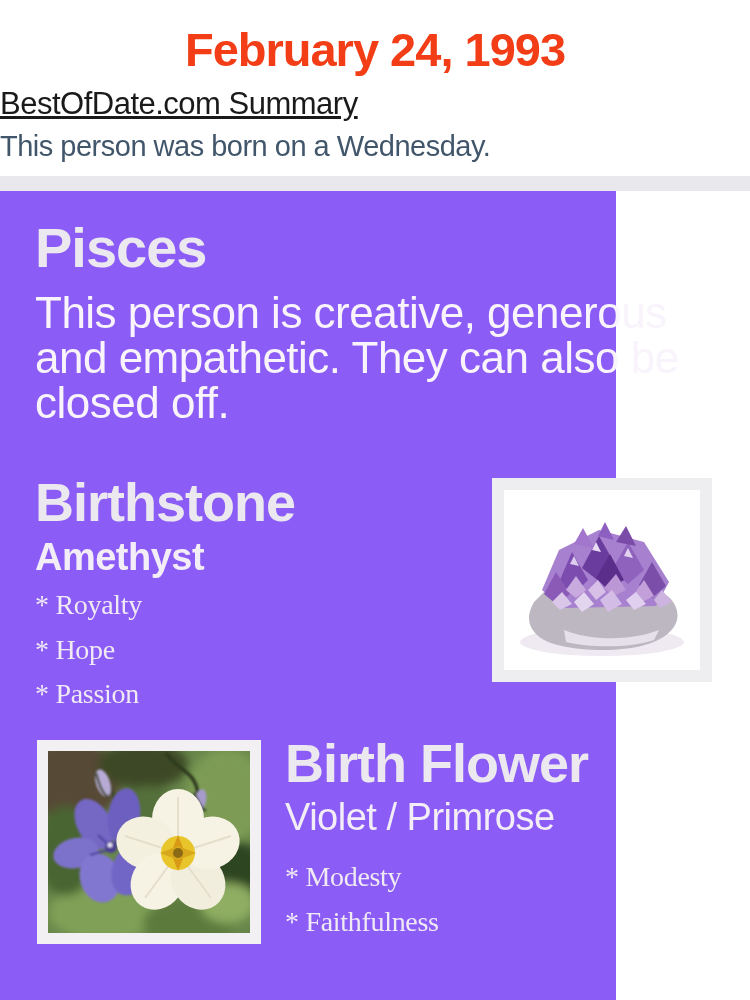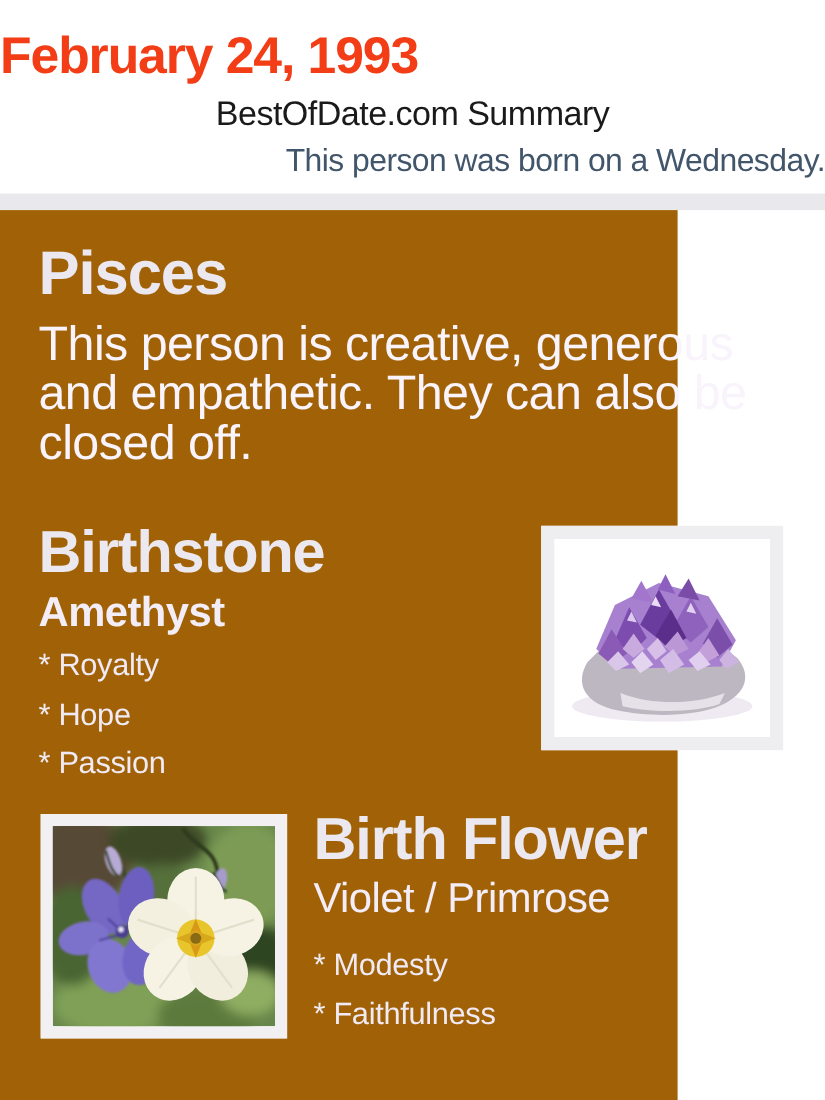--- a/index.html
+++ b/index.html
@@ -7,45 +7,47 @@
     position: relative;
     width: 750px;
     height: 1000px;
     overflow: hidden;
     background: #ffffff;
     font-family: "Liberation Sans", "DejaVu Sans", sans-serif;
   }
   
   .h-date {
     position: absolute; top: 22px; left: 0; width: 100%;
+    text-align: center;
     font-size: 47px; font-weight: 700; letter-spacing: -1px;
     color: #f23d17;
   }
   .h-summary {
     position: absolute; top: 86px; left: 0; width: 100%;
-    text-align: center;
+    text-align: left;
     font-size: 31px; font-weight: 400; letter-spacing: -0.5px;
     color: #1a1a1a;
+    text-decoration: underline;
   }
   .h-born {
     position: absolute; top: 130px; left: 0; width: 100%;
-    text-align: right;
+    text-align: left;
     font-size: 29px; letter-spacing: -0.5px;
     color: #42566b;
   }
   .divider {
     position: absolute; top: 176px; left: 0;
     width: 750px; height: 15px;
     background: #e9e8ec;
   }
   
   .purple {
     position: absolute; top: 191px; left: 0;
     width: 616px; height: 809px;
-    background: #a16207;
+    background: #8b5cf6;
   }
   .zodiac-title {
     position: absolute; left: 35px; top: 24px;
     font-size: 56px; font-weight: 700; letter-spacing: -1px;
     color: #ece8ef;
   }
   .zodiac-desc {
     position: absolute; left: 35px; top: 99px; width: 650px;
     font-size: 44px; line-height: 45px; letter-spacing: -0.5px;
     color: #f9f4fb;
@@ -57,20 +59,21 @@
   }
   .section-name {
     position: absolute;
     font-size: 38px; letter-spacing: -0.5px;
     color: #f3edf7;
   }
   .traits {
     position: absolute; margin: 0; padding: 0; list-style: none;
     font-size: 28px; letter-spacing: -0.3px;
     color: #f0eaf4;
+    font-family: Liberation Serif, serif;
   }
   .traits li { line-height: 44.5px; }
   .bs-title  { left: 35px; top: 280px; text-align: center; }
   .bs-name   { left: 35px; top: 345px; font-weight: bold; }
   .bs-traits { left: 35px; top: 392px; }
   .bf-title  { left: 285px; top: 541px; text-align: center; }
   .bf-name   { left: 285px; top: 605px; text-align: center; }
   .bf-traits { left: 285px; top: 664px; }
   
   .photo { position: absolute; box-sizing: content-box; background: #ffffff; }

